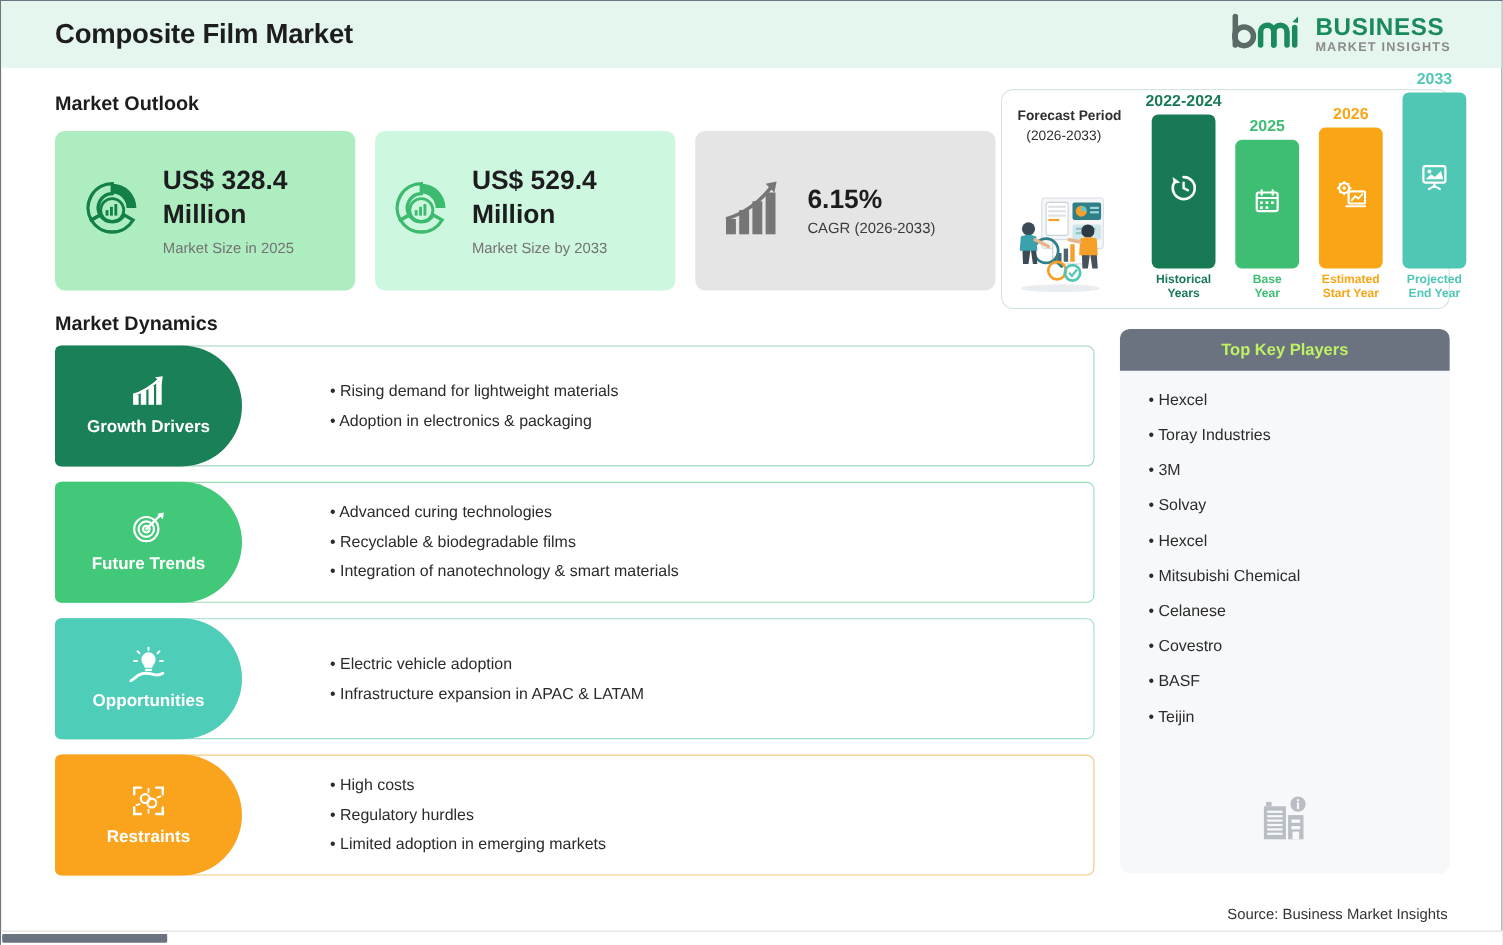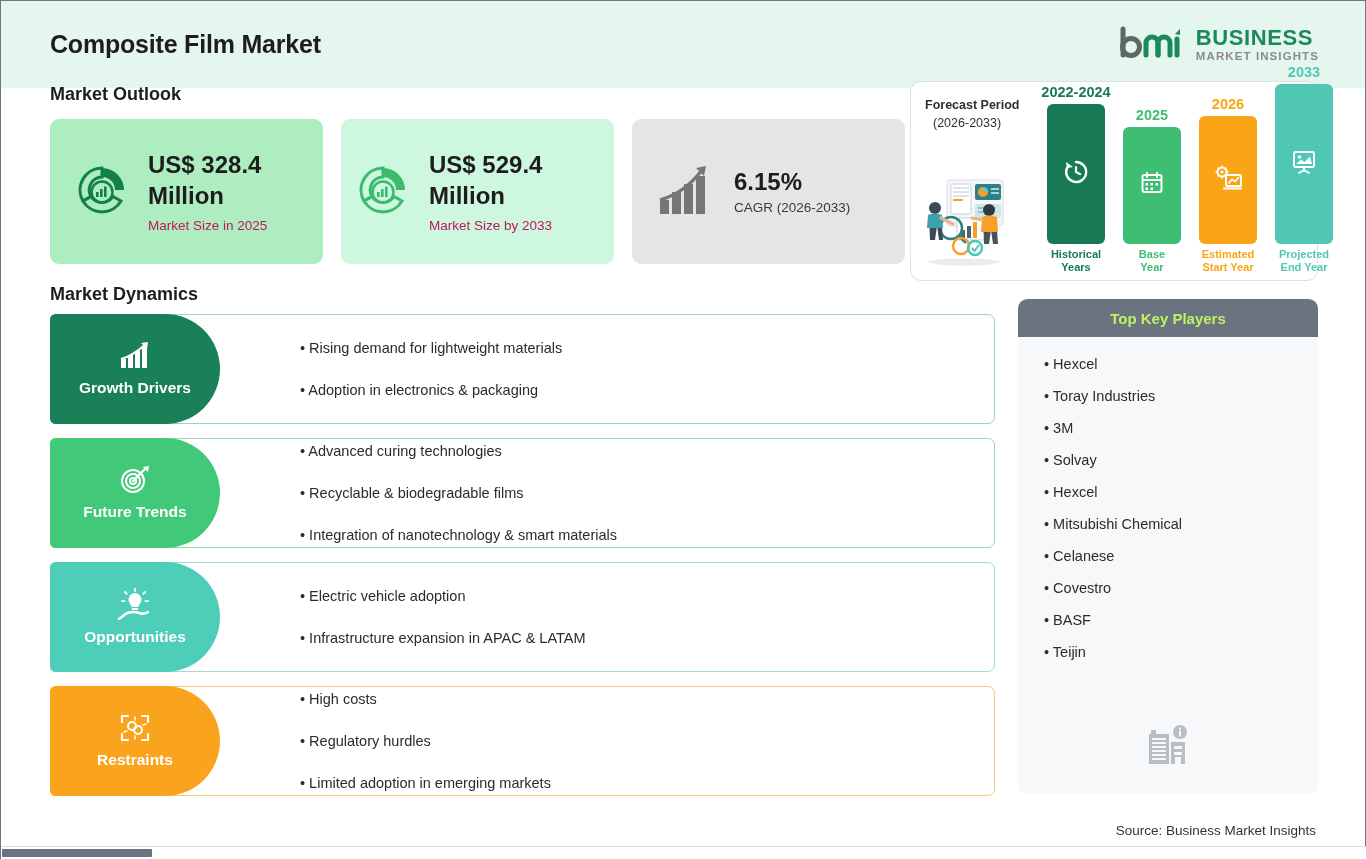--- a/index.html
+++ b/index.html
@@ -13,21 +13,21 @@
     position: relative;
     width: 1366px; height: 859px;
     background: #ffffff;
     border-left: 1px solid #6e7781;
     border-right: 1px solid #6e7781;
     border-top: 1px solid #6e7781;
   }
 
   
   .header {
-    height: 87px;
+    height: 61px;
     background: #e4f6ee;
     display: flex;
     align-items: center;
     justify-content: space-between;
     padding: 0 46px 0 49px;
   }
   .header-title {
     font-size: 25px;
     font-weight: bold;
     color: #1d1d1f;
@@ -64,21 +64,21 @@
     padding-left: 24px; gap: 18px;
   }
   .card-green-dark  { background: #aeedc0; }
   .card-green-light { background: #cdf7de; padding-left: 14px; }
   .card-grey        { background: #e5e5e5; }
   .card-text .big {
     font-size: 24px; font-weight: bold; color: #1d1d1f;
     line-height: 1.28;
   }
   .card-text .sub {
-    font-size: 13.5px; color: #be185d; margin-top: 7px;
+    font-size: 13.5px; color: #737373; margin-top: 7px;
   }
   .cagr-text .big { font-size: 24px; font-weight: bold; color: #1d1d1f; }
   .cagr-text .sub { font-size: 13.5px; color: #3a3a3a; margin-top: 4px; }
 
   
   .forecast-panel {
     position: absolute; left: 909px; top: 80px;
     width: 408px; height: 200px;
     background: #ffffff;
     border: 1px solid #d6e3e0;
@@ -124,21 +124,21 @@
     align-items: center; justify-content: center;
     gap: 4px;
     margin: -1px 0 -1px -1px;
     height: 110px;
   }
   .dyn-tab-label {
     font-size: 15.5px; font-weight: bold; color: #ffffff;
   }
   .dyn-points {
     flex: 1; display: flex; flex-direction: column; justify-content: center;
-    padding-left: 80px; gap: 26px;
+    padding-left: 80px; gap: 11px;
   }
   .dyn-point { font-size: 14.5px; color: #2b2b2b; }
   .dyn-point::before { content: "• "; }
 
   
   .players-panel {
     position: absolute; left: 1017px; top: 298px;
     width: 300px; height: 495px;
     background: #f7f8fa;
     border-radius: 9px;

